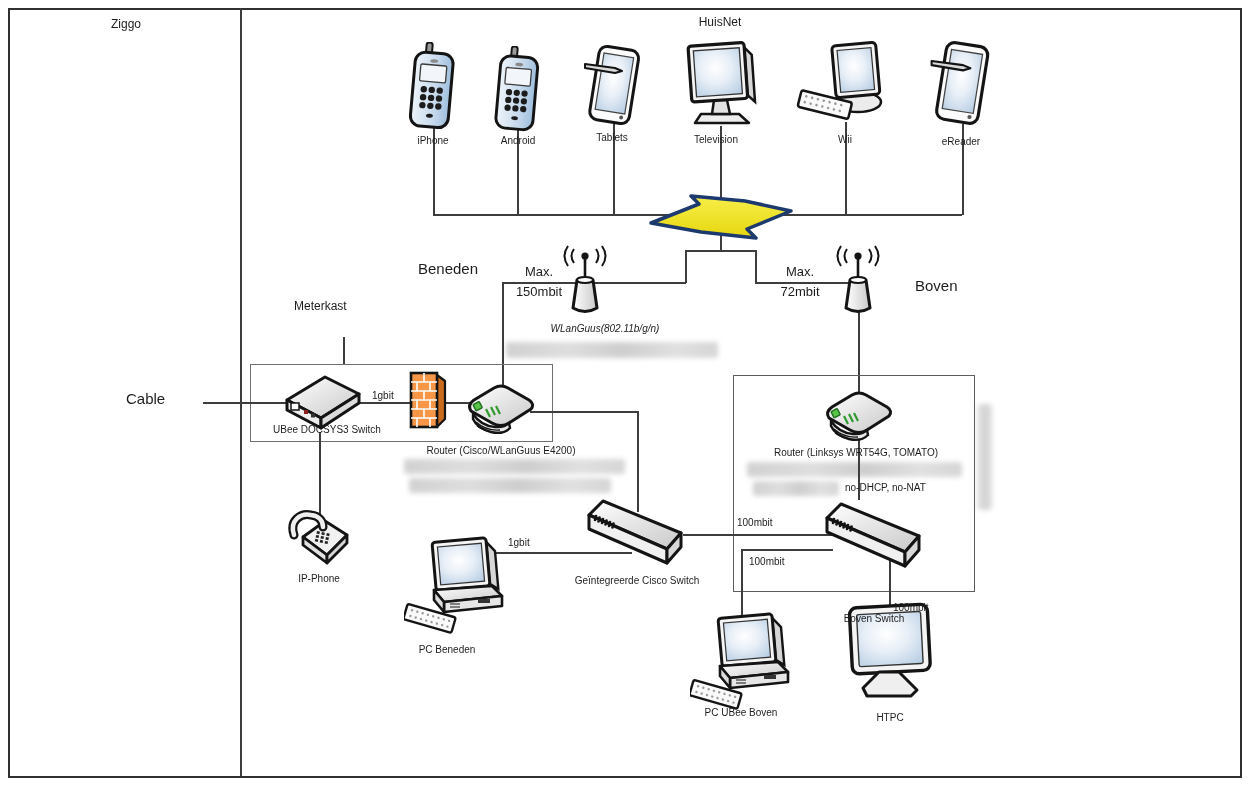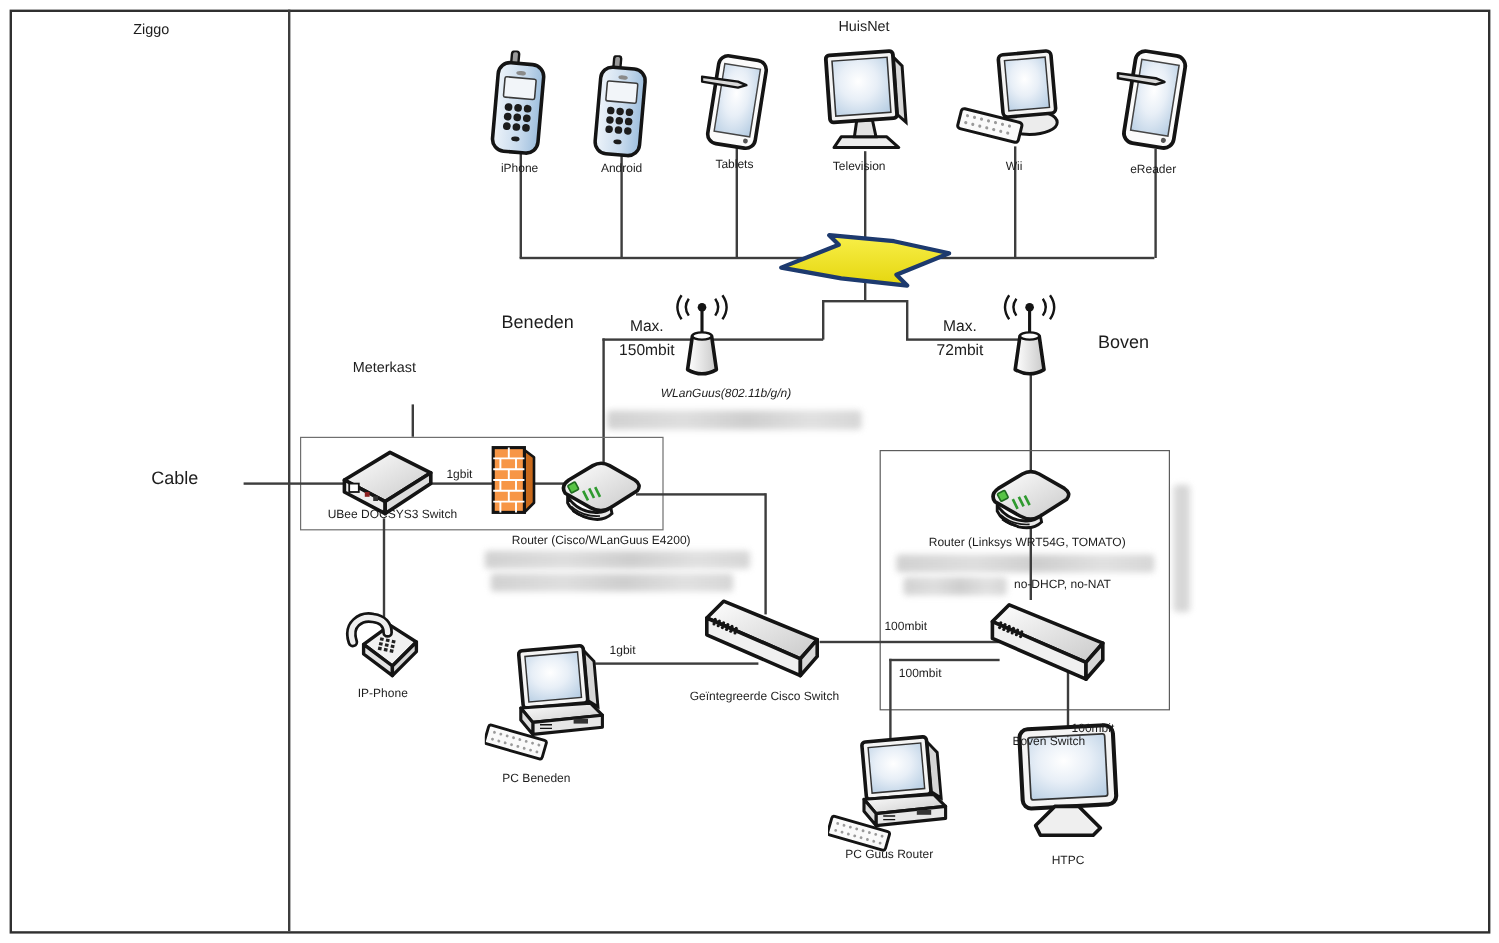--- a/index.html
+++ b/index.html
@@ -442,16 +442,16 @@
   </div>
 
   <div class="lbl ctr" style="left:736px;top:444px;width:240px;">Router (Linksys WRT54G, TOMATO)</div>
   <div class="blur-bar" style="left:747px;top:462px;width:215px;height:15px;"></div>
   <div class="blur-bar" style="left:753px;top:481px;width:86px;height:15px;"></div>
   <div class="lbl" style="left:845px;top:479px;">no-DHCP, no-NAT</div>
   <div class="lbl" style="left:737px;top:514px;">100mbit</div>
   <div class="lbl" style="left:749px;top:553px;">100mbit</div>
   <div class="lbl ctr" style="left:814px;top:574px;width:120px;margin-top:36px;">Boven Switch</div>
   <div class="lbl" style="left:893px;top:599px;">100mbit</div>
-  <div class="lbl ctr" style="left:681px;top:704px;width:120px;">PC Guus Router</div>
+  <div class="lbl ctr" style="left:681px;top:704px;width:120px;">PC UBee Boven</div>
   <div class="lbl ctr" style="left:840px;top:709px;width:100px;">HTPC</div>
 
 </div>
 
 </body></html>

